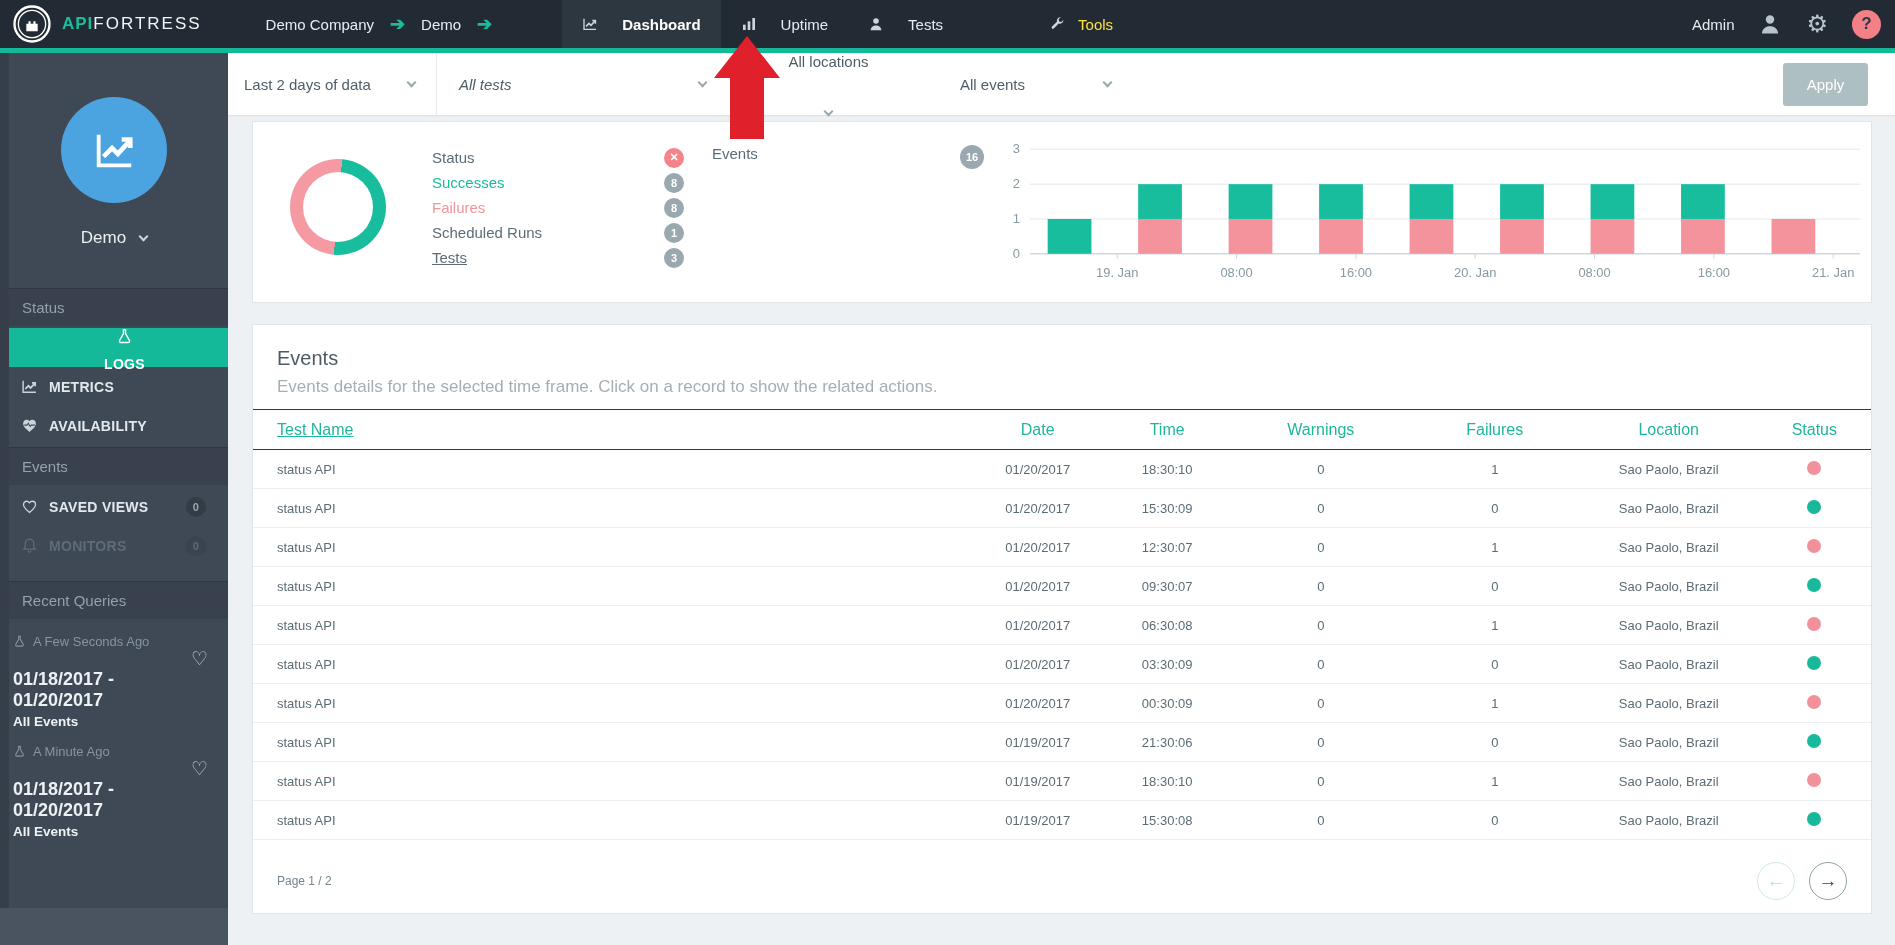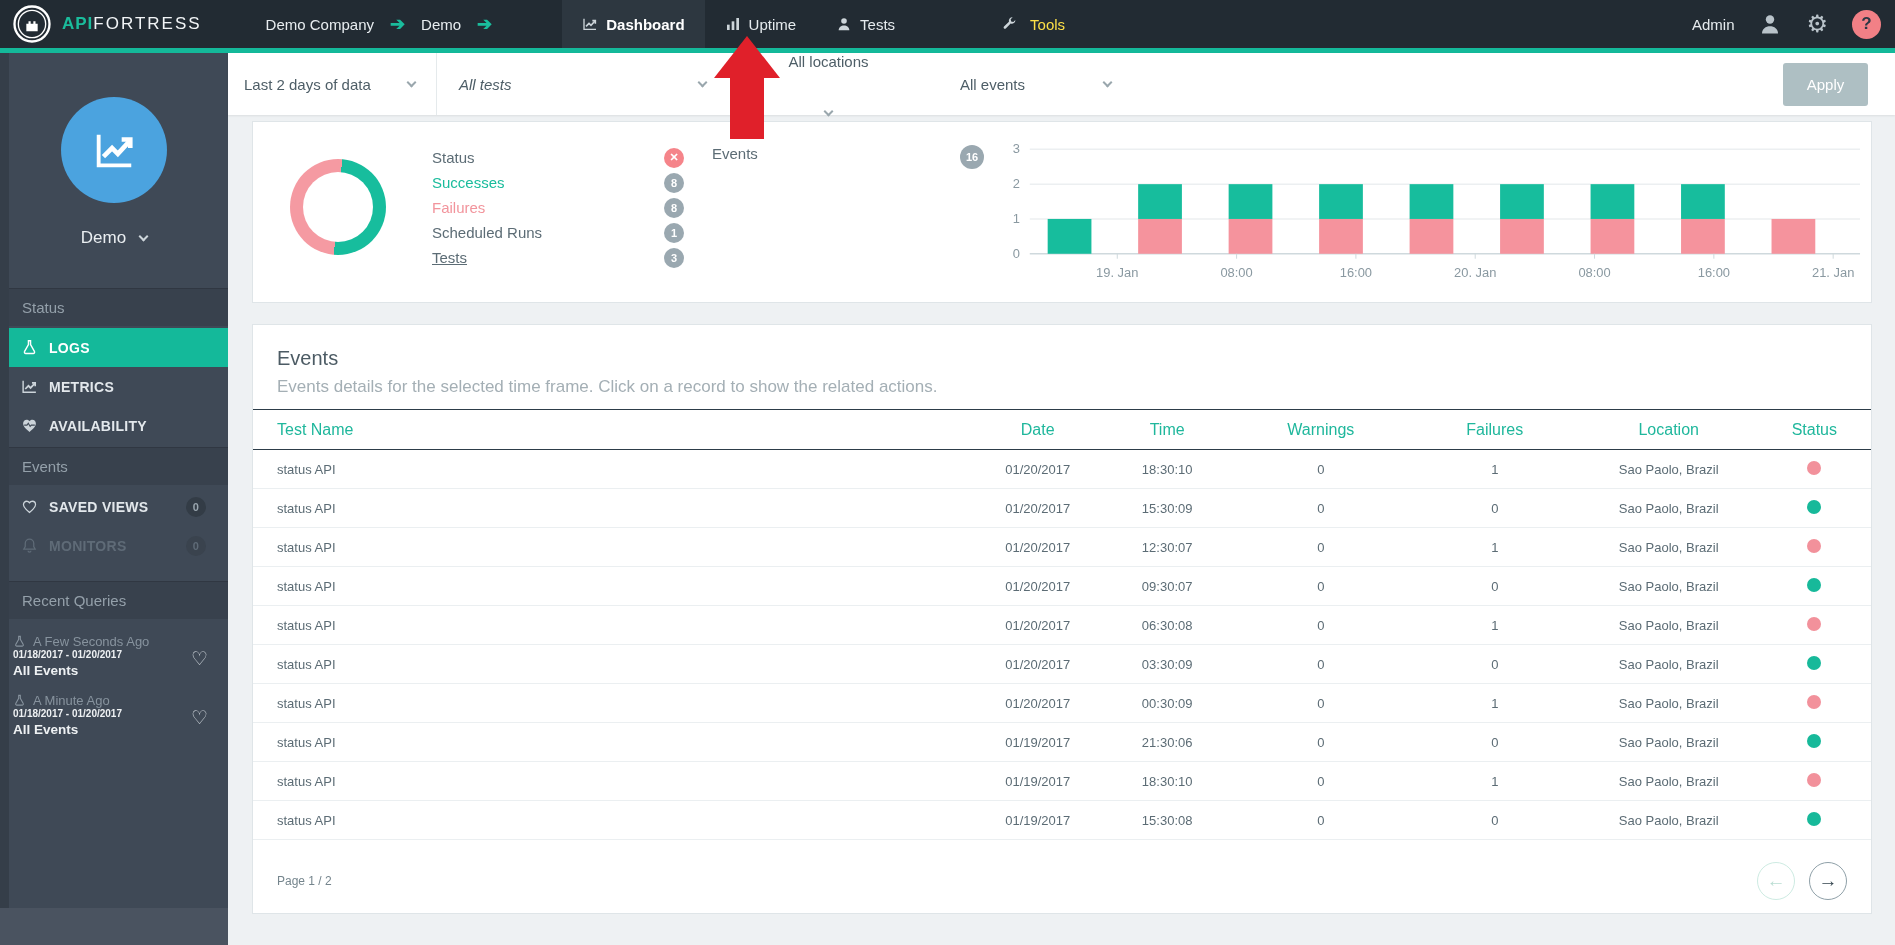--- a/index.html
+++ b/index.html
@@ -12,21 +12,21 @@
   
   .navbar { height:48px; background:#222b33; display:flex; align-items:center; color:#e3e9ed; }
   .logo { display:flex; align-items:center; margin-left:12px; }
   .logo-icon { width:40px; height:40px; margin-right:10px; color:#fff; }
   .brand { font-size:17px; letter-spacing:1px; }
   .brand .b1 { color:#1abc9c; font-weight:bold; }
   .brand .b2 { color:#f2f5f7; font-weight:300; letter-spacing:2px; }
   .breadcrumb { display:flex; align-items:center; margin-left:64px; font-size:15px; color:#e8edf0; }
   .bc-arrow { color:#1abc9c; font-size:18px; font-weight:bold; margin:0 16px; }
   .nav-tabs { display:flex; align-items:center; height:48px; margin-left:54px; }
-  .nav-tab { display:flex; align-items:center; gap:8px; height:48px; padding:0 20px; font-size:15px; color:#e6ebee; cursor:pointer; }
+  .nav-tab { display:flex; align-items:center; gap:24px; height:48px; padding:0 20px; font-size:15px; color:#e6ebee; cursor:pointer; }
   .nav-tab.active { background:#2d3740; font-weight:bold; color:#fff; }
   .nav-tab .icon, .tools .icon { width:16px; height:16px; display:inline-flex; color:#cdd5da; }
   .tools { display:flex; align-items:center; gap:13px; margin-left:86px; font-size:15px; color:#fde047;justify-content:center; }
   .nav-right { margin-left:auto; display:flex; align-items:center; gap:24px; margin-right:14px; }
   .admin-label { font-size:15px; color:#e6ebee; }
   .nav-right .icon { width:24px; height:24px; color:#b9c3ca; display:inline-flex; }
   .gear-glyph { font-size:24px; color:#b9c3ca; line-height:1; }
   .help-btn { width:29px; height:29px; border-radius:50%; background:#f28086; color:#293845;
               font-weight:bold; font-size:17px; display:flex; align-items:center; justify-content:center; }
   .teal-bar { height:5px; background:#14b99a; }
@@ -43,33 +43,33 @@
   .project-row { margin-top:25px; display:flex; align-items:center; justify-content:center; gap:14px;
                  font-size:17px; color:#eaeef1; }
   .chev { width:7px; height:7px; border-right:2px solid #cdd5da; border-bottom:2px solid #cdd5da;
           transform:rotate(45deg); display:inline-block; margin-top:-4px; }
   .side-section { margin-top:0; height:38px; display:flex; align-items:center; padding-left:22px;
                   font-size:15px; color:#94a0aa; background:rgba(0,0,0,.10); border-top:1px solid rgba(0,0,0,.14); }
   .side-section.first { margin-top:40px; }
   .side-items { padding:2px 0; }
   .side-item { height:39px; display:flex; align-items:center; padding-left:21px; gap:11px;
                font-size:14px; font-weight:bold; letter-spacing:.3px; color:#e3e8ec; cursor:pointer; }
-  .side-item.active { background:#14b99a; color:#fff; }
+  .side-item.active { background:#14b99a; color:#fff;flex-direction:column; }
   .side-item .sicon { width:17px; height:17px; display:inline-flex; color:#ccd4da; }
   .side-item.active .sicon { color:#fff; }
   .side-item.dim { color:#5f6b77; }
   .side-item.dim .sicon { color:#5f6b77; }
   .count-badge { margin-left:auto; margin-right:22px; min-width:20px; height:20px; border-radius:50%;
                  background:#333c46; color:#9aa6af; font-size:11px; font-weight:bold;
                  display:flex; align-items:center; justify-content:center; }
   .side-item.dim .count-badge { background:#3a434e; color:#5f6b77; }
   .query { padding:15px 44px 0 13px; position:relative; }
   .q-title { display:flex; align-items:center; gap:7px; font-size:13px; color:#87939e; }
   .q-title .sicon { width:13px; height:13px; display:inline-flex; color:#87939e; }
-  .q-range { font-size:10px; font-weight:bold; color:#eef1f3; margin-top:0; }
+  .q-range { font-size:18px; font-weight:bold; color:#eef1f3; margin-top:20px; }
   .q-scope { font-size:13.5px; font-weight:bold; color:#eef1f3; margin-top:3px; }
   .q-heart { position:absolute; right:20px; top:28px; font-size:19px; color:#c8cfd5; }
   .side-footer { position:absolute; bottom:0; left:0; width:100%; height:37px; background:#4a5360; }
 
   
   .main { flex:1; display:flex; flex-direction:column; min-width:0; }
 
   .filter-bar { height:62px; background:#fff; display:flex; align-items:stretch;
                 box-shadow:0 1px 2px rgba(0,0,0,.08); position:relative; }
   .dd { display:flex; align-items:center; justify-content:space-between; font-size:15px; color:#4e5e67; cursor:pointer; }
@@ -100,21 +100,21 @@
   .badge.big { min-width:24px; height:24px; font-size:11px; }
   .chart-wrap { flex:1; margin:14px 6px 0 6px; }
 
   .events-panel { margin:21px 23px 0 24px; height:590px; background:#fff; border:1px solid #dfe5e8; position:relative; }
   .ep-header { padding:22px 24px 0 24px; }
   .ep-title { font-size:20px; color:#4c5b64; }
   .ep-sub { font-size:17px; color:#a4afb5; margin-top:7px; }
   table.events { width:100%; border-collapse:collapse; margin-top:12px; }
   table.events th { height:40px; font-size:16px; font-weight:normal; color:#1fb79c; text-align:center;
                     border-top:1px solid #2d3d49; border-bottom:1px solid #2d3d49; }
-  table.events th.first { text-align:left; padding-left:24px; }
+  table.events th.first { text-align:left; padding-left:24px;text-decoration:underline; }
   table.events td { height:39px; font-size:13px; color:#5c6c75; text-align:center; border-bottom:1px solid #ebeff1; }
   table.events td.first { text-align:left; padding-left:24px; }
   .dot { display:inline-block; width:14px; height:14px; border-radius:50%; }
   .dot.success { background:#17b99a; }
   .dot.failure { background:#f2919b; }
   .ep-footer { position:absolute; left:0; right:0; bottom:0; height:64px; display:flex;
                align-items:center; justify-content:space-between; padding:0 24px; }
   .page-label { font-size:12px; color:#75858d; }
   .pager { display:flex; gap:14px; }
   .pg-btn { width:38px; height:38px; border-radius:50%; background:#fff; display:flex; align-items:center;

